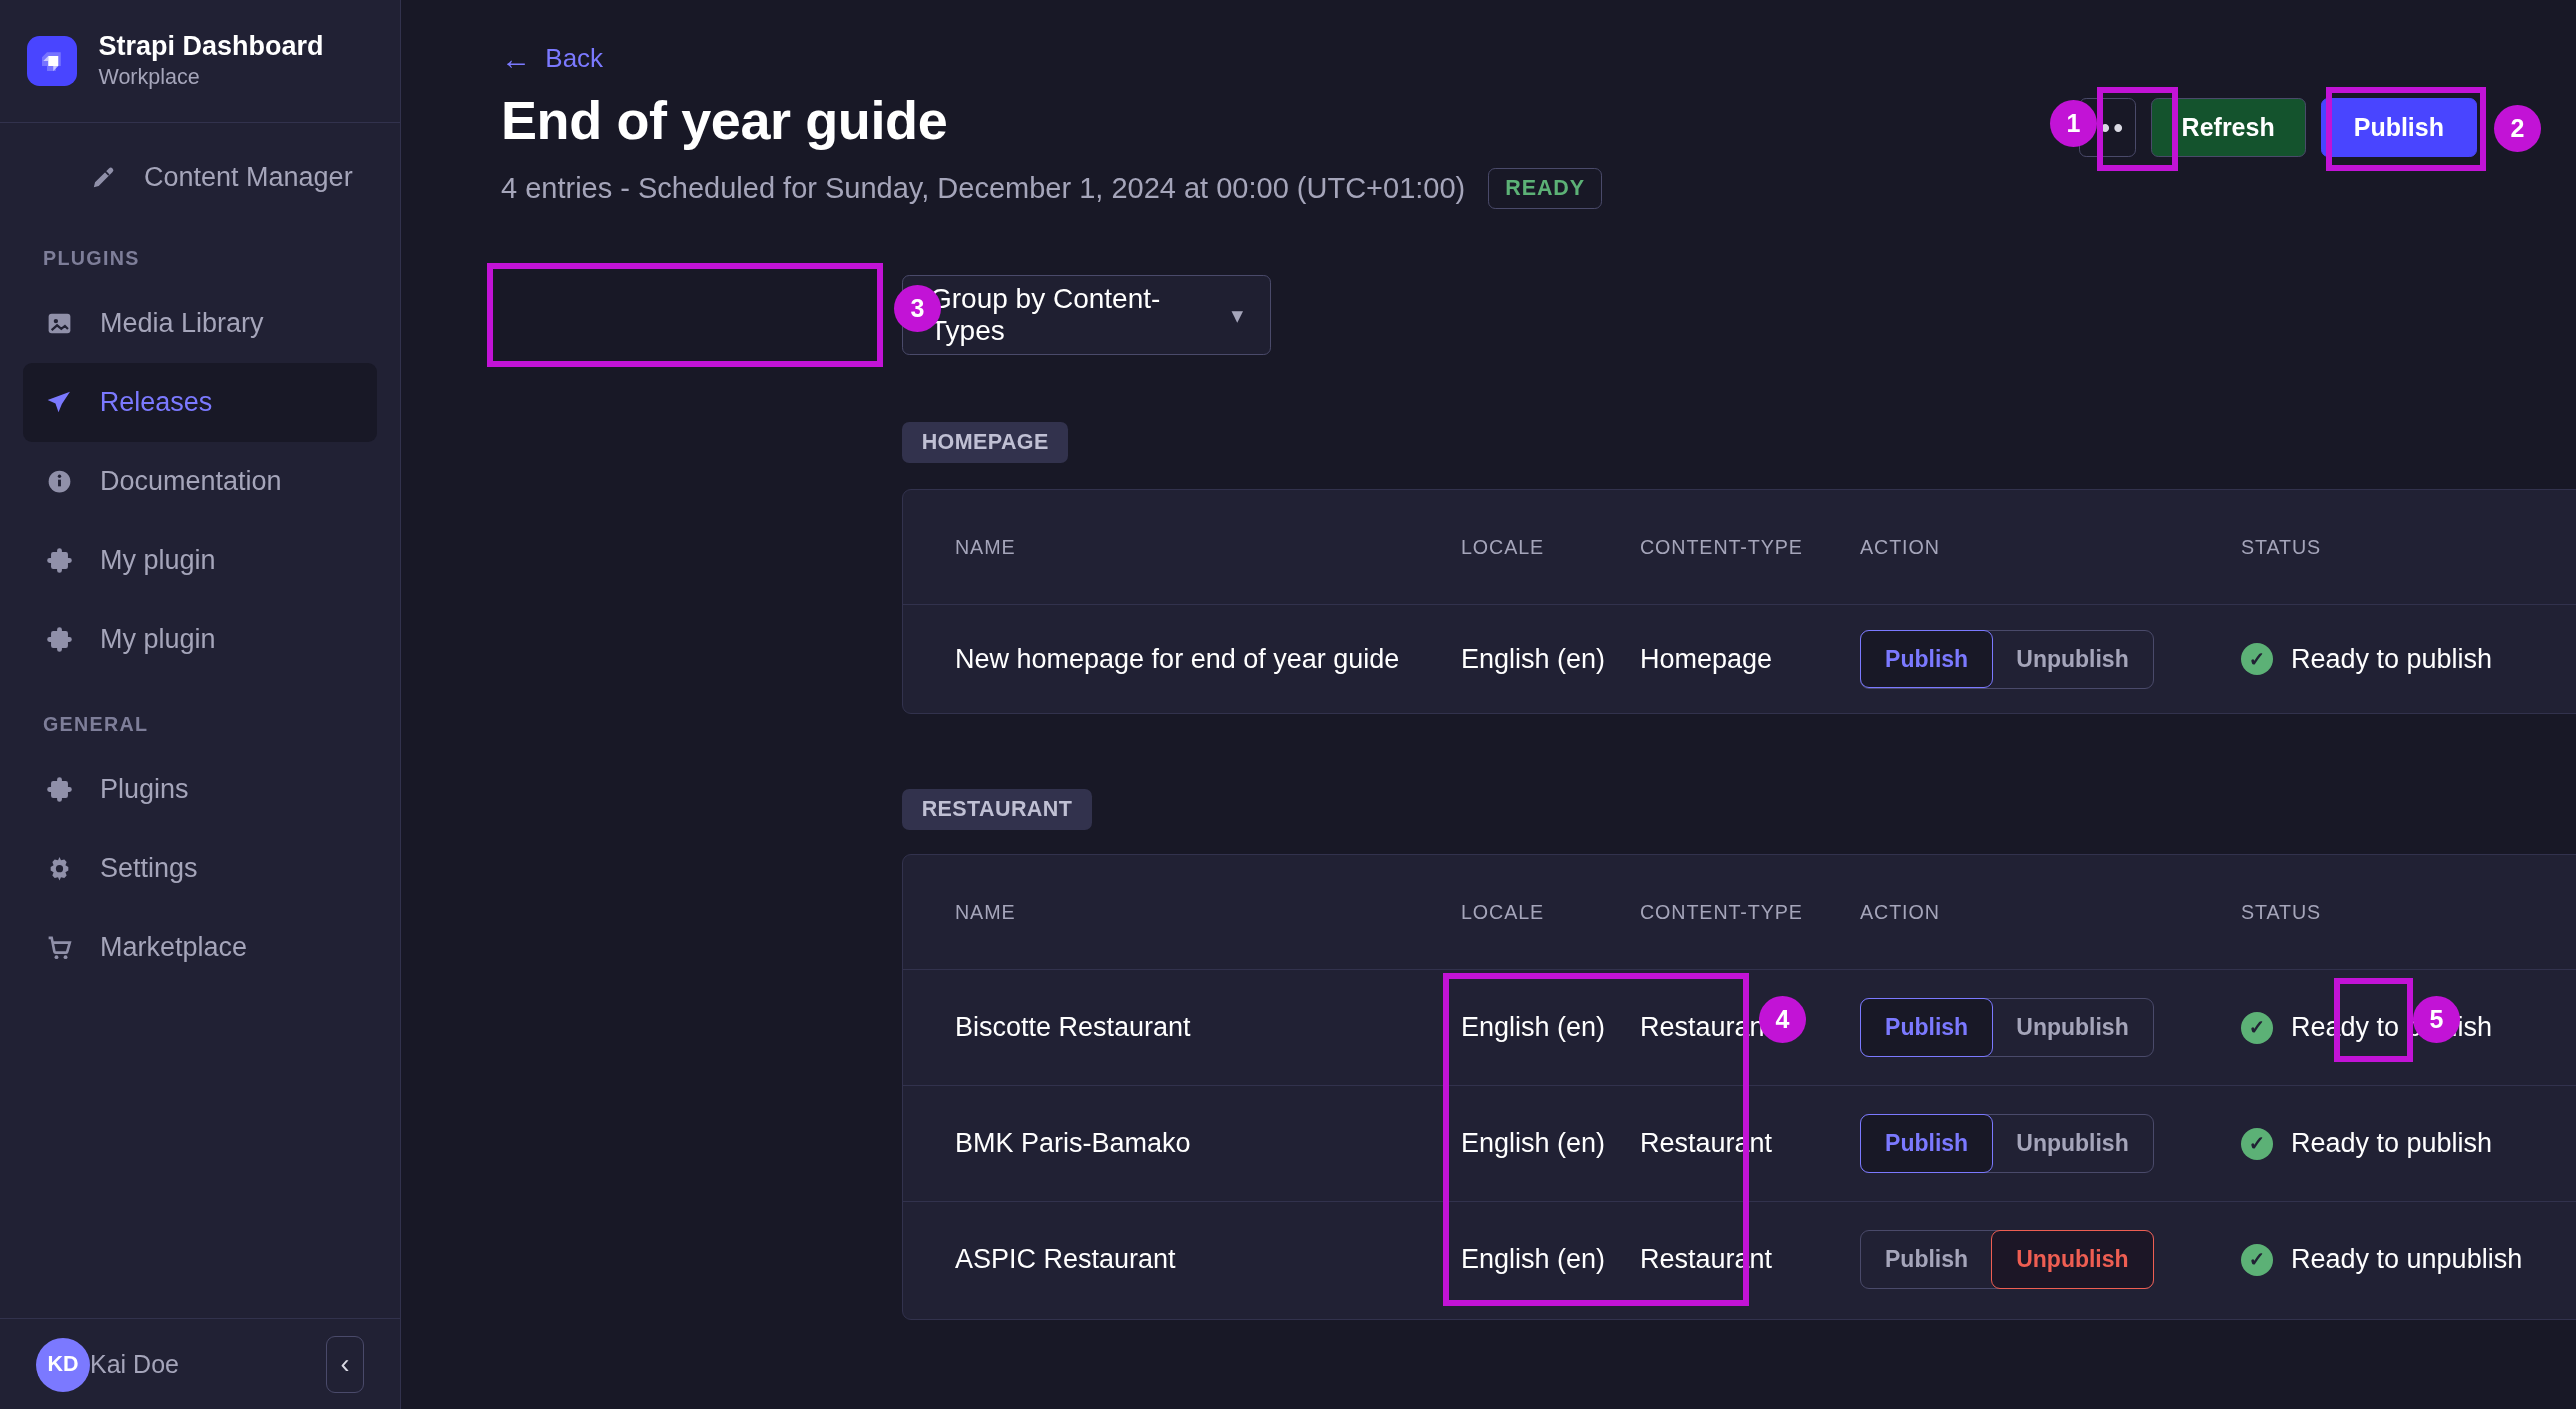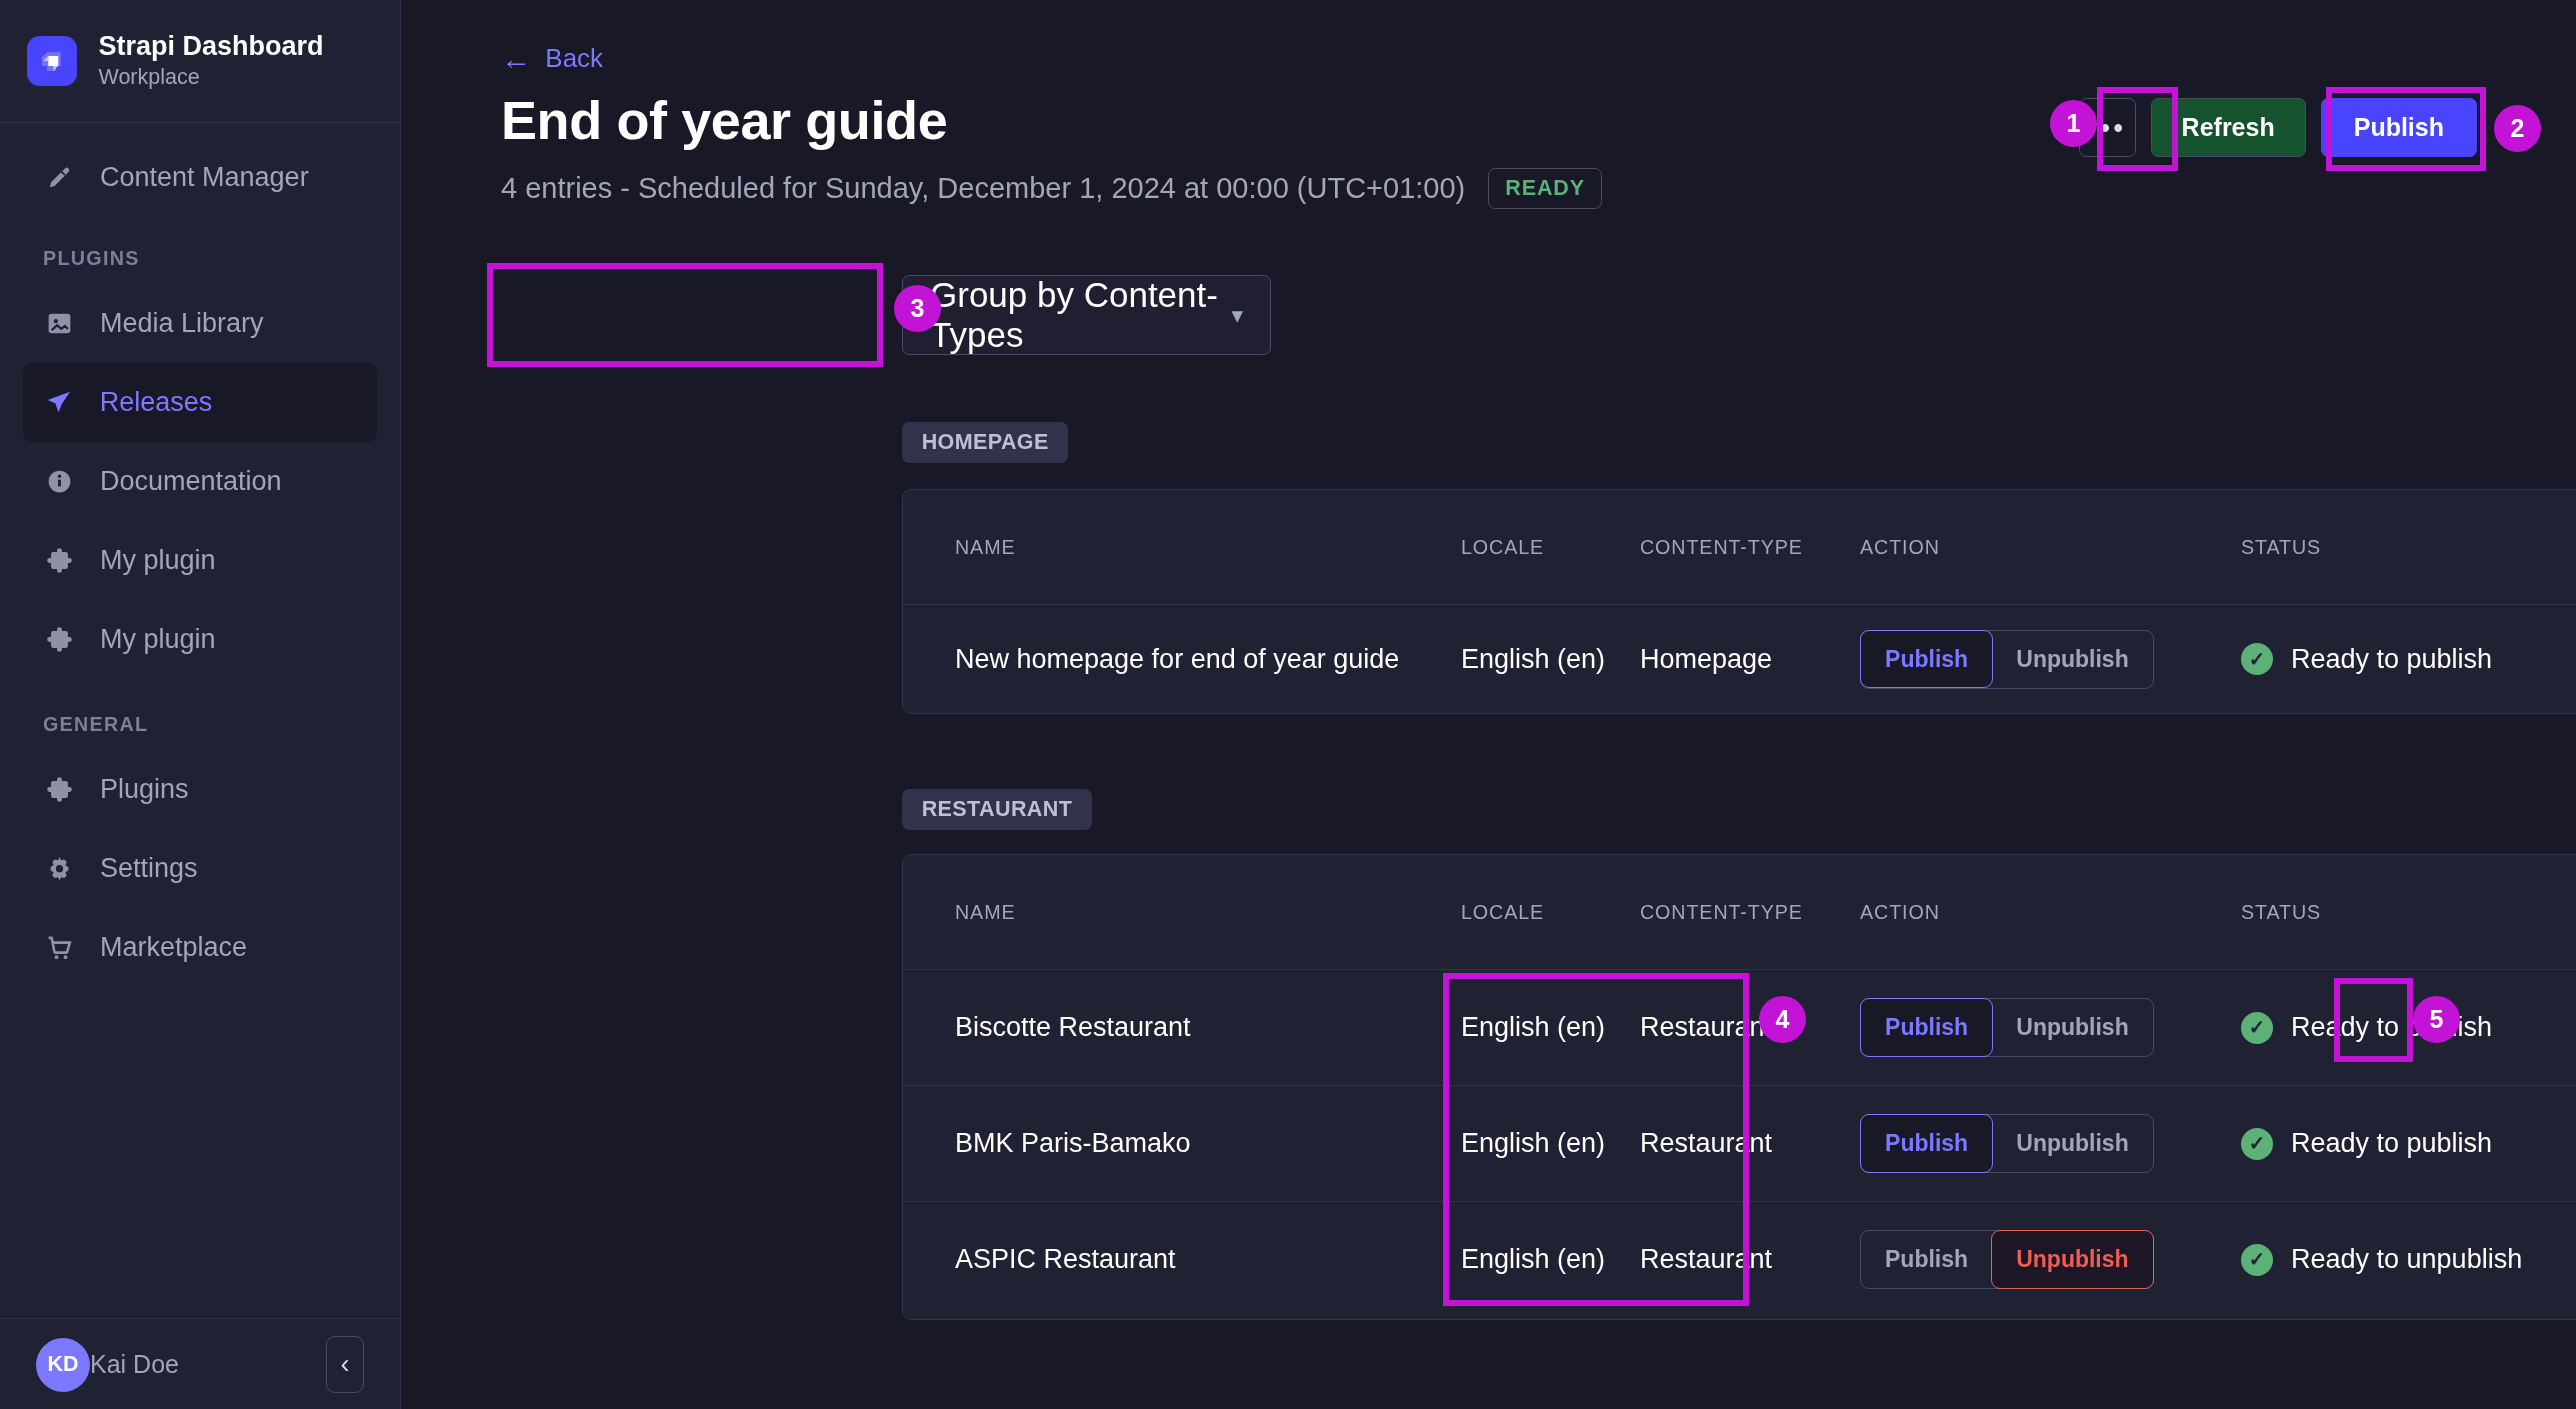--- a/index.html
+++ b/index.html
@@ -21,21 +21,21 @@
   body{background:var(--bg);font-family:"Liberation Sans", sans-serif;color:var(--txt);position:relative;}
 
   
   .sidebar{position:absolute;left:0;top:0;width:401px;height:1410px;background:var(--panel);border-right:0.9px solid var(--border);}
   .sb-header{height:123px;border-bottom:0.9px solid var(--border);display:flex;align-items:center;padding:0 27px;gap:21.5px;}
   .logo{width:50px;height:50px;border-radius:12.5px;background:var(--accent);display:flex;align-items:center;justify-content:center;flex:0 0 auto;}
   .sb-title{font-size:27px;font-weight:bold;line-height:1.25;}
   .sb-subtitle{font-size:21.5px;color:var(--txt2);line-height:1.3;}
   .nav{padding-top:19.7px;}
   .nav-item{height:79px;display:flex;align-items:center;gap:25px;padding:0 0 0 43px;color:var(--txt2);font-size:27px;cursor:pointer;}
-  .nav-item:first-child{height:70px;}
+  .nav-item:first-child{height:70px;margin-left:44px;}
   .nav-item .ic{width:32px;height:32px;display:flex;align-items:center;justify-content:center;color:#9090a9;flex:0 0 auto;}
   .nav-item.active{background:var(--bg);border-radius:9px;margin:0 23px;padding-left:19.7px;color:var(--accent-light);}
   .nav-item.active .ic{color:var(--accent-light);}
   .nav-section{margin:34px 0 14.3px 43px;font-size:19.7px;font-weight:bold;letter-spacing:1.3px;color:var(--txt3);}
   .sb-footer{position:absolute;left:0;bottom:0;width:100%;height:92px;border-top:0.9px solid var(--border);display:flex;align-items:center;padding:0 36px;}
   .avatar{width:54px;height:54px;border-radius:50%;background:var(--accent-light);color:#fff;font-weight:bold;font-size:21.5px;display:flex;align-items:center;justify-content:center;}
   .sb-user{font-size:25px;color:var(--txt2);}
   .collapse-btn{margin-left:auto;width:38px;height:57px;border:0.9px solid var(--border-strong);border-radius:9px;display:flex;align-items:center;justify-content:center;color:#d9d9e3;font-size:27px;cursor:pointer;background:transparent;}
 
   
@@ -48,21 +48,21 @@
   .ready-badge{border:0.9px solid var(--border-strong);border-radius:7.2px;padding:7.2px 16px;color:var(--green);font-size:21.5px;font-weight:bold;letter-spacing:0.9px;}
 
   .actions{position:absolute;right:99px;top:98px;display:flex;gap:15px;height:59px;}
   .btn{height:59px;border-radius:7.2px;font-size:25px;font-weight:bold;display:flex;align-items:center;justify-content:center;cursor:pointer;font-family:inherit;}
   .btn-more{width:57px;background:transparent;border:0.9px solid var(--border-strong);color:#d9d9e3;}
   .btn-ghost{padding:0 30px;background:#14532d;border:0.9px solid var(--border-strong);color:#fff;}
   .btn-primary{padding:0 32px;background:var(--accent);border:0.9px solid var(--accent);color:#fff;}
   .dots{letter-spacing:3.6px;font-size:27px;line-height:0;font-weight:bold;}
 
   .dropdown{position:absolute;left:501px;top:275px;width:369px;height:80px;background:#1f1f31;border:0.9px solid var(--border-strong);border-radius:7.2px;display:flex;align-items:center;justify-content:space-between;padding:0 27px;cursor:pointer;}
-  .dropdown .lbl{font-size:35px;color:#fff;}
+  .dropdown .lbl{font-size:28px;color:#fff;}
   .dropdown .caret{color:var(--txt2);font-size:23px;}
 
   .group-badge{position:absolute;height:41px;background:var(--border);border-radius:7.2px;display:flex;align-items:center;padding:0 19.7px;font-size:21.5px;font-weight:bold;letter-spacing:0.4px;color:#c0c0d4;}
   #badge-homepage{left:501px;top:422px;}
   #badge-restaurant{left:501px;top:789px;}
 
   .table-panel{position:absolute;left:501px;width:1974px;background:var(--panel);border:0.9px solid var(--border);border-radius:9px;overflow:hidden;}
   #table-homepage{top:489px;height:225px;}
   #table-restaurant{top:854px;height:466px;}
   .t-row{display:grid;grid-template-columns:506px 179px 220px 381px 502px 81px;align-items:center;padding:0 52px;height:116px;}

